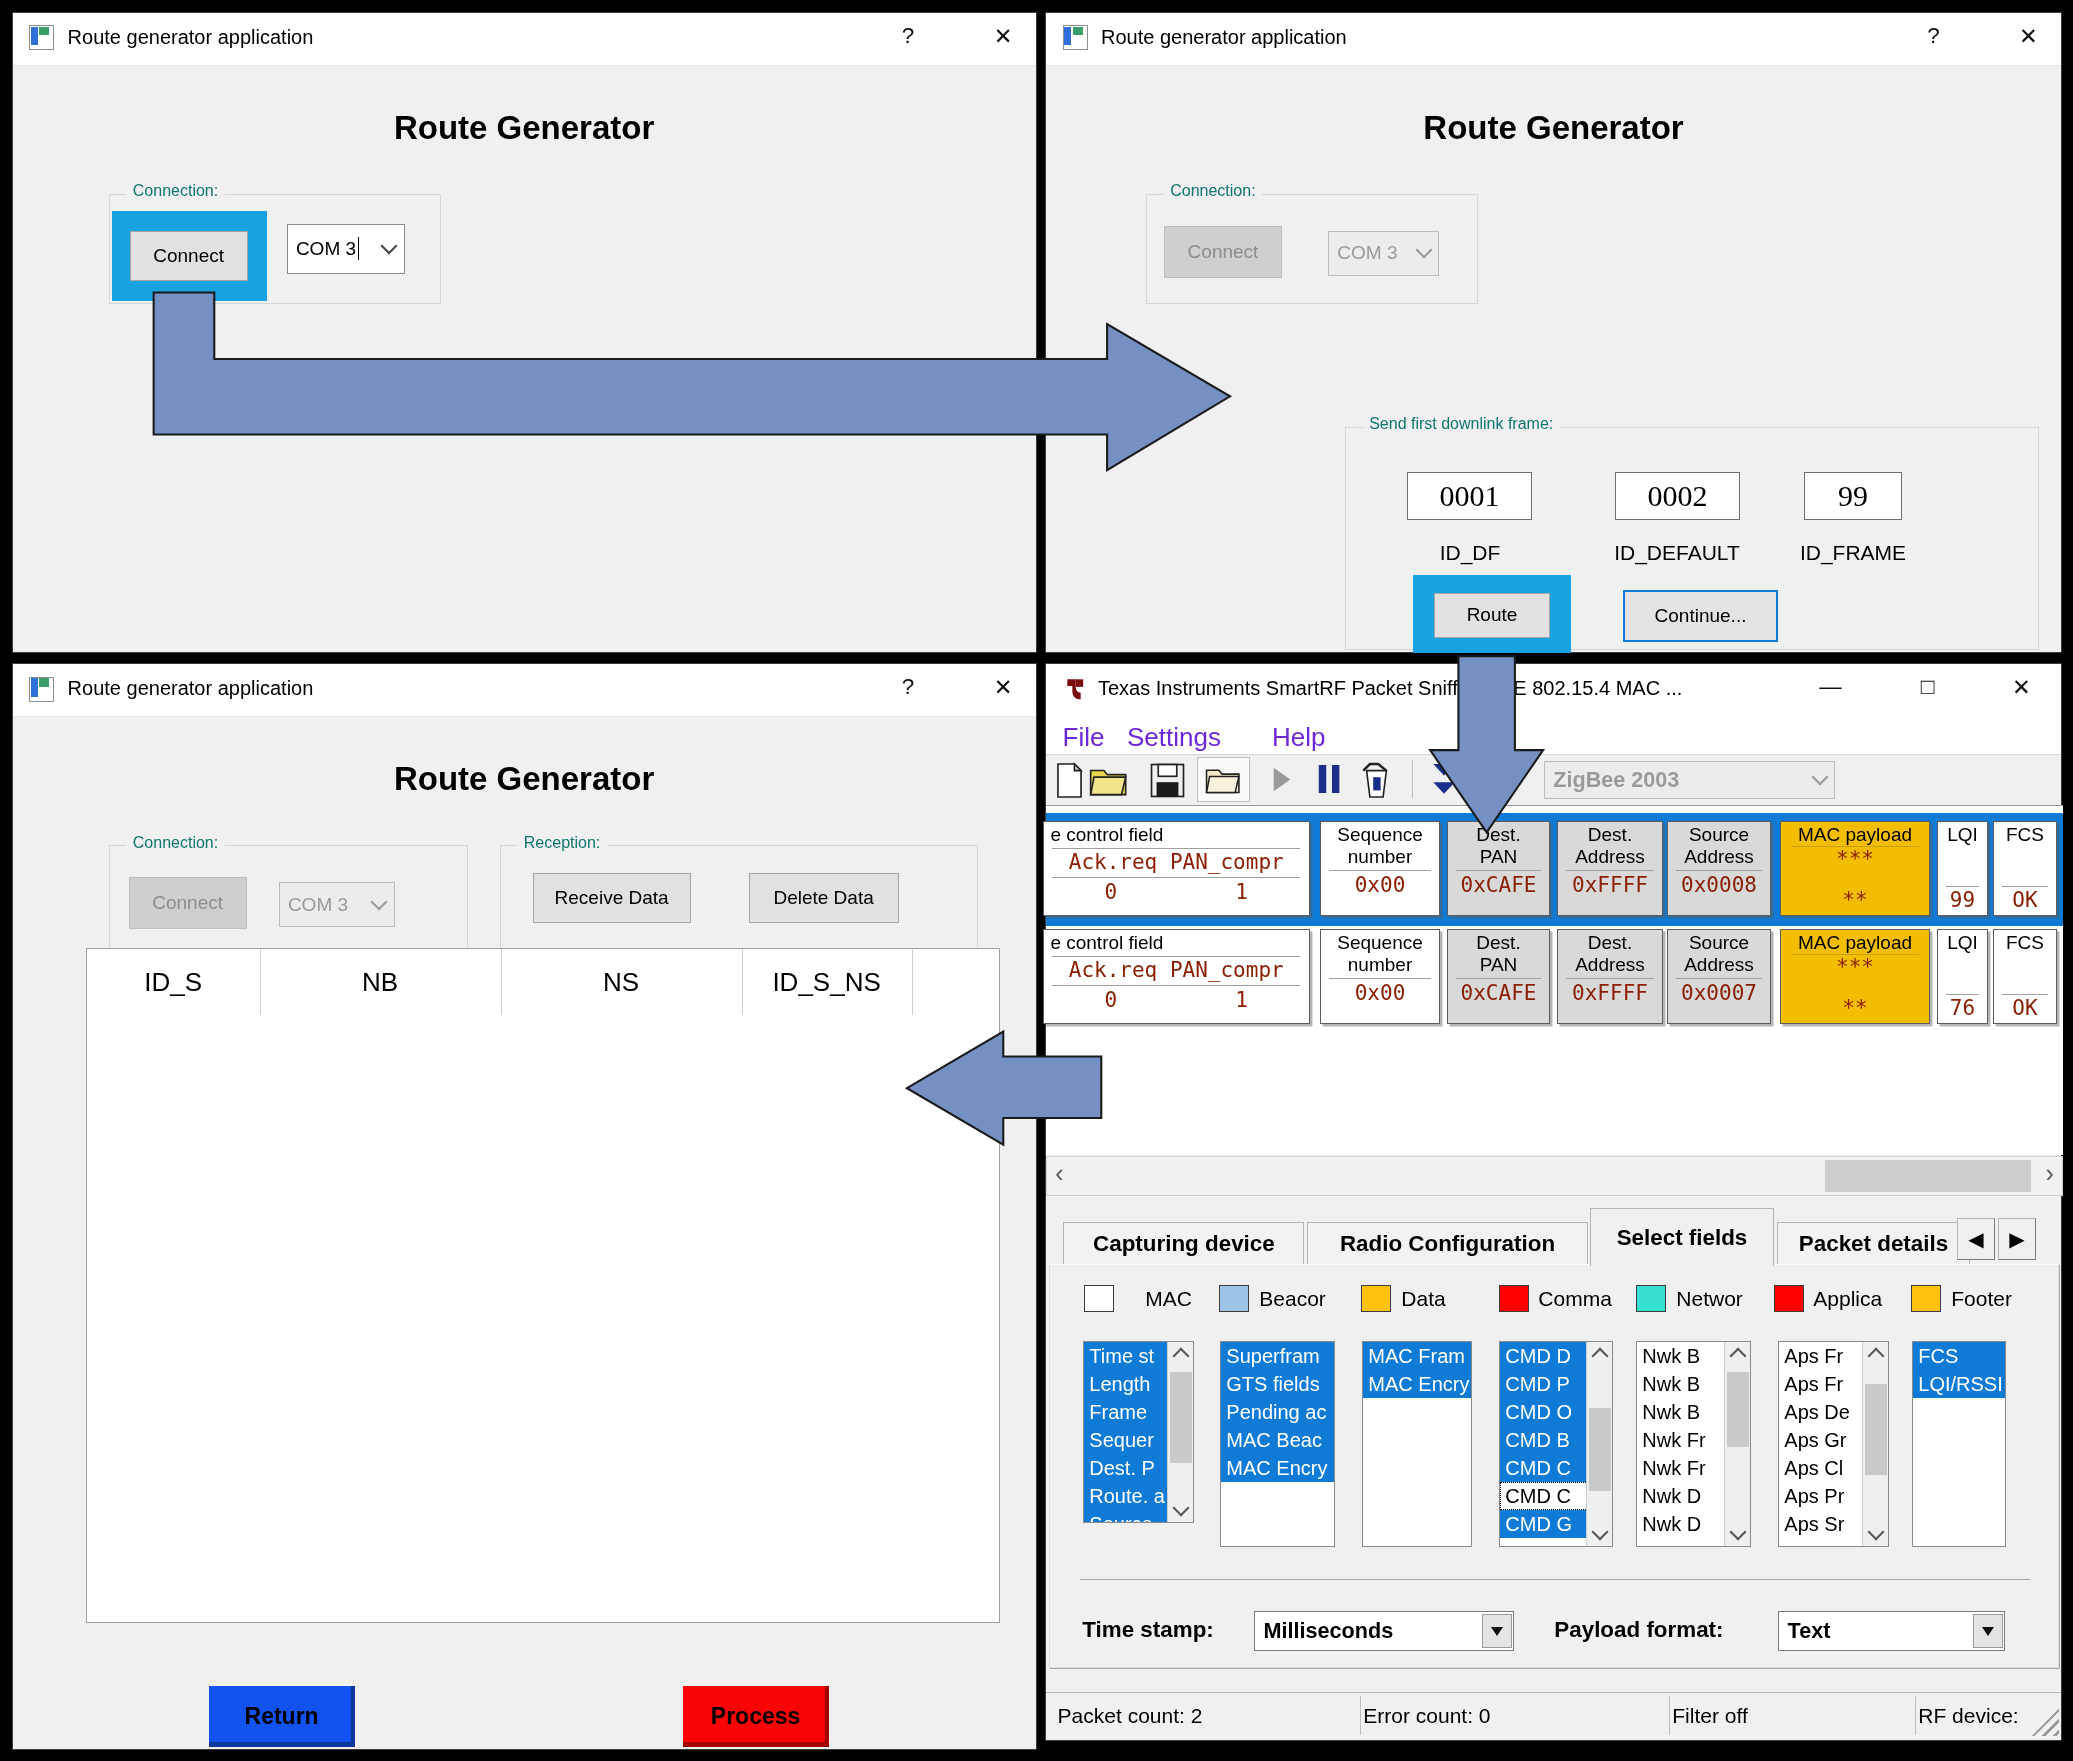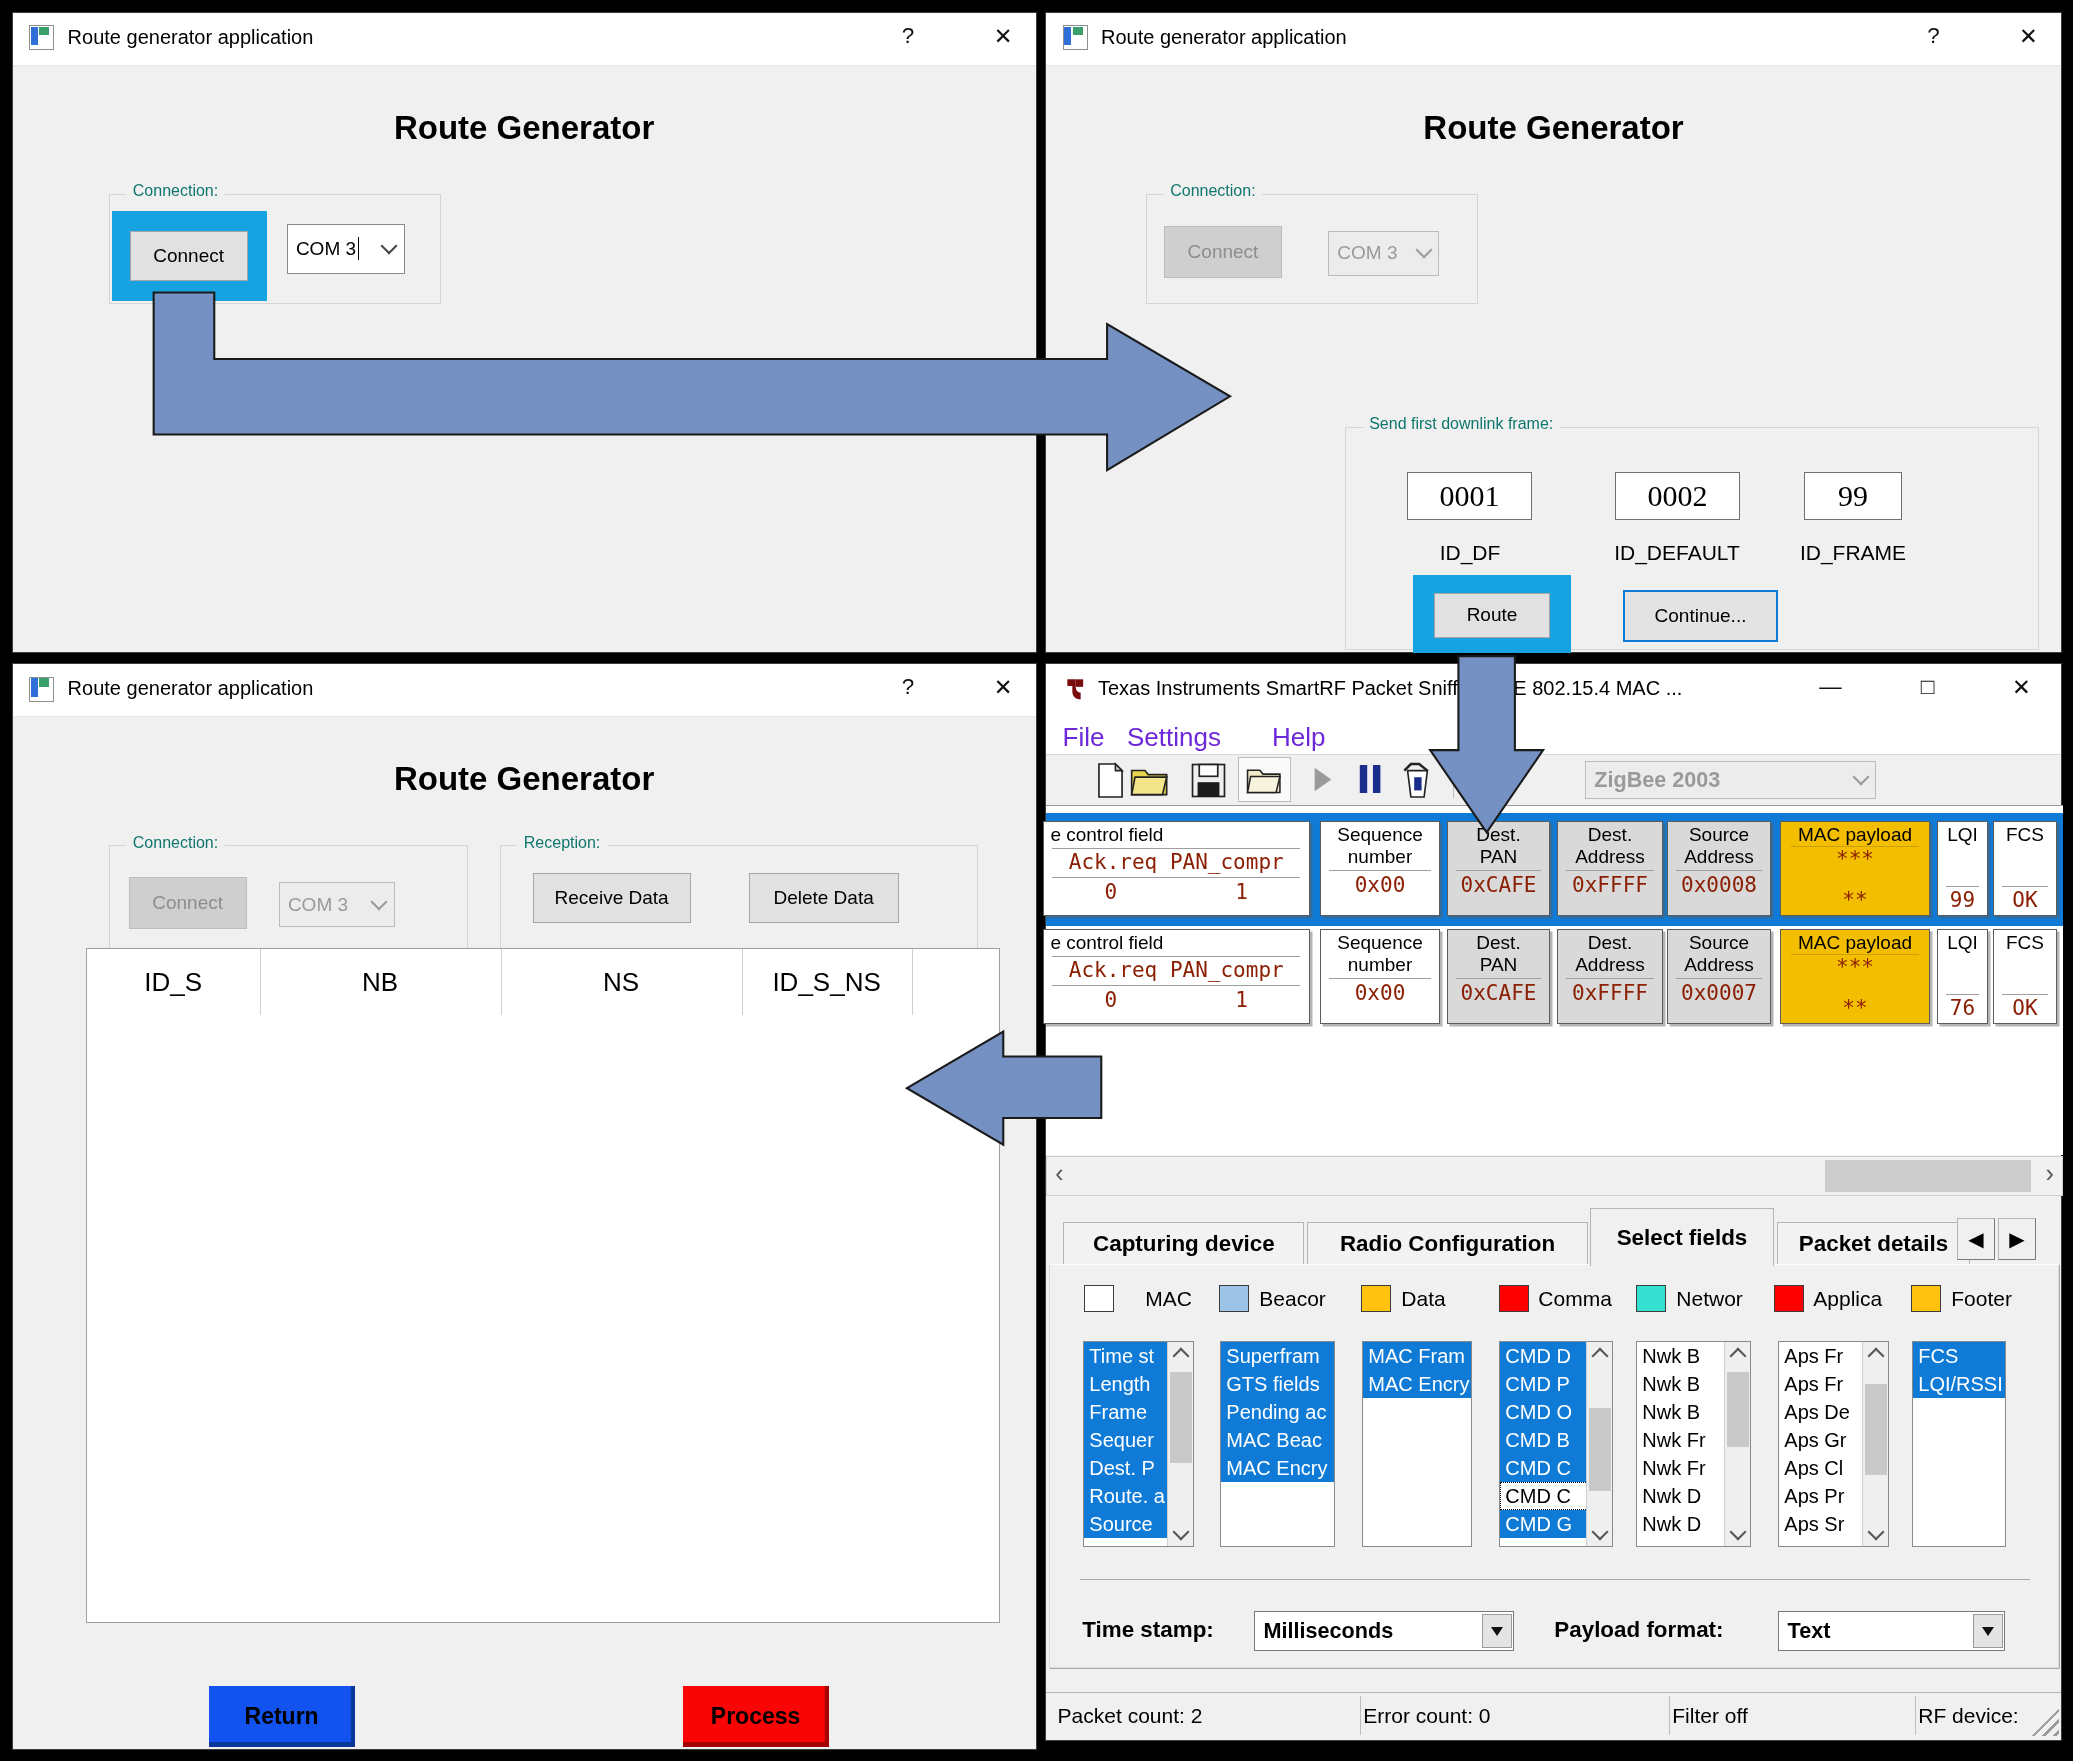--- a/index.html
+++ b/index.html
@@ -20,21 +20,21 @@
   .combo{position:absolute;background:#fff;border:1.7px solid #8a8a8a;box-sizing:border-box;display:flex;align-items:center;padding-left:8.3px;font-size:19px;color:#000;}
   .combo.dis{background:#ececec;border-color:#bcbcbc;color:#9a9a9a;}
   .caret{display:inline-block;width:1.7px;height:23px;background:#000;margin-left:1.7px;}
   .chev{position:absolute;right:8.3px;top:50%;width:10px;height:10px;border-right:2.5px solid #444;border-bottom:2.5px solid #444;transform:translateY(-75%) rotate(45deg);}
   .combo.dis .chev{border-color:#9a9a9a;}
   .field{position:absolute;background:#fff;border:1.7px solid #6f6f6f;box-sizing:border-box;display:flex;align-items:center;justify-content:center;font-family:"Liberation Serif",serif;font-size:30px;color:#000;}
   .flabel{position:absolute;font-size:21px;color:#000;transform:translateX(-50%);white-space:nowrap;}
   .bigbtn{position:absolute;display:flex;align-items:center;justify-content:center;font-size:23px;font-weight:bold;color:#000;box-shadow:inset -4.2px -5px 0 rgba(0,0,0,0.35);}
   
   .menuitem{position:absolute;top:0;font-size:26px;color:#6d28d9;}
-  .toolbar{position:absolute;left:0;right:0;background:#f0f0f0;border-bottom:0.8px solid #c9c9c9;margin-left:41px;}
+  .toolbar{position:absolute;left:0;right:0;background:#f0f0f0;border-bottom:0.8px solid #c9c9c9;}
   .tico{position:absolute;top:6.6px;}
   .pane{position:absolute;background:#fff;border-top:0.8px solid #9a9a9a;}
   .selband{position:absolute;background:#0f7bd7;}
   .pcell{position:absolute;height:95px;border:1.7px solid #5c5c5c;box-sizing:border-box;background:#fff;box-shadow:2.5px 2.5px 0 rgba(90,90,90,0.45);display:flex;flex-direction:column;padding:1.7px 1.7px;}
   .pcell.gray{background:#d9d9d9;}
   .pcell.gold{background:#f3bd00;}
   .ph{font-size:19px;color:#000;text-align:center;line-height:22.4px;}
   .ph.left{text-align:left;padding-left:5px;}
   .pdv{border-top:0.8px solid #9e9e9e;margin:1.7px 6.6px;}
   .pv{font-family:"DejaVu Sans Mono",monospace;font-size:21px;color:#8b2004;text-align:center;line-height:25px;}
@@ -369,21 +369,21 @@
       <div class="cblabel" style="left:351px;top:21.6px;">Data</div>
       <div class="swatch" style="left:449px;top:20px;background:#fe0000;"></div>
       <div class="cblabel" style="left:488px;top:21.6px;">Comma</div>
       <div class="swatch" style="left:586px;top:20px;background:#35e0d0;"></div>
       <div class="cblabel" style="left:626px;top:21.6px;">Networ</div>
       <div class="swatch" style="left:724px;top:20px;background:#fe0000;"></div>
       <div class="cblabel" style="left:763px;top:21.6px;">Applica</div>
       <div class="swatch" style="left:861px;top:20px;background:#fec20e;"></div>
       <div class="cblabel" style="left:901px;top:21.6px;">Footer</div>
 
-      <div class="lb" style="left:33px;top:76px;width:111px;height:206px;">
+      <div class="lb" style="left:33px;top:76px;width:111px;height:182px;">
         <div class="li sel">Time st</div>
         <div class="li sel">Length</div>
         <div class="li sel">Frame</div>
         <div class="li sel">Sequer</div>
         <div class="li sel">Dest. P</div>
         <div class="li sel">Route. a</div>
         <div class="li sel">Source</div>
         <div class="lsb">
             <div class="lsbup"></div>
             <div class="lsbthumb" style="top:30px;height:91px;"></div>

